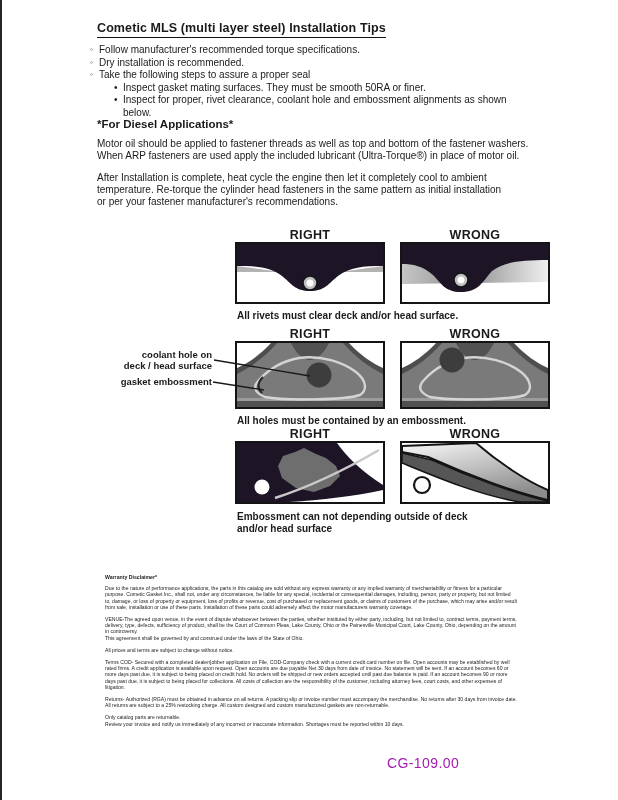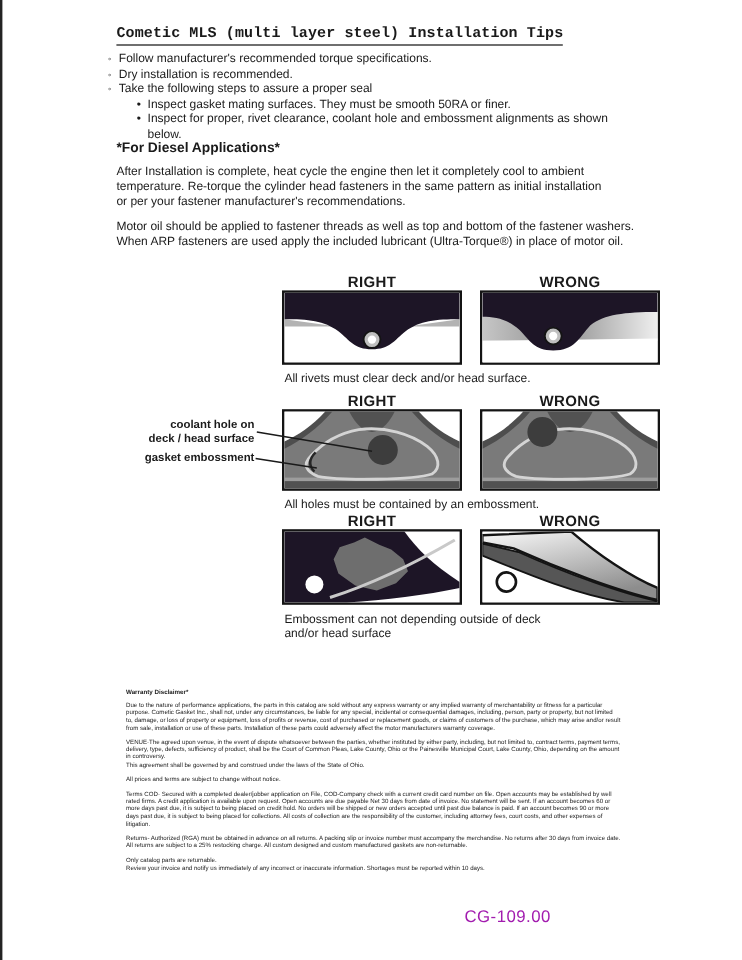--- a/index.html
+++ b/index.html
@@ -6,21 +6,21 @@
   .page{
     position:relative;width:618px;height:800px;background:#ffffff;overflow:hidden;
     font-family:"Liberation Sans","DejaVu Sans",sans-serif;color:#1a1a1a;
   }
   .edge-line{position:absolute;left:0;top:0;width:2px;height:100%;background:#242424;}
 
   
   .title{
     position:absolute;left:97px;top:21px;margin:0;
     font-size:12.5px;font-weight:bold;letter-spacing:.1px;
-    border-bottom:1.6px solid #111;padding-bottom:2px;font-family:Liberation Mono, monospace;
+    border-bottom:1.6px solid #111;padding-bottom:2px;
   }
   .tips{position:absolute;left:90px;top:44px;width:440px;font-size:10px;line-height:12.6px;}
   .tips .row{display:flex;}
   .tips .marker{width:9px;flex:0 0 9px;font-size:8px;line-height:12.6px;text-align:left;}
   .tips .sub{margin-left:24px;}
   .tips .sub .marker{font-size:10px;}
 
   
   .diesel{position:absolute;left:97px;top:118px;width:436px;}
   .diesel h2{margin:0 0 8px 0;font-size:11.5px;font-weight:bold;}
@@ -34,21 +34,21 @@
   .fig .lbl{position:absolute;top:0;width:150px;text-align:center;font-size:12.5px;font-weight:bold;letter-spacing:.3px;}
   .fig .lbl.right{left:235px;}
   .fig .lbl.wrong{left:400px;}
   .dbox{position:absolute;top:14px;width:150px;border:2px solid #141414;box-sizing:border-box;background:#fff;}
   .dbox.b1{left:235px;}
   .dbox.b2{left:400px;}
   .fig-1 .dbox{height:62px;}
   .fig-2 .dbox{height:68px;}
   .fig-3 .dbox{height:63px;}
   .dbox svg{display:block;width:100%;height:100%;}
-  .caption{position:absolute;left:237px;font-size:10px;font-weight:normal;white-space:pre-line;line-height:11.8px;}
+  .caption{position:absolute;left:237px;font-size:10px;font-weight:bold;white-space:pre-line;line-height:11.8px;}
   .fig-1 .caption{top:82px;}
   .fig-2 .caption{top:88px;}
   .fig-3 .caption{top:84px;}
   .ann{position:absolute;left:98px;width:114px;text-align:right;font-size:9.5px;font-weight:bold;line-height:11px;white-space:pre-line;}
   .ann.a1{top:22px;}
   .ann.a2{top:49px;}
   .leader-overlay{position:absolute;left:0;top:0;pointer-events:none;}
 
   
   .legal{position:absolute;left:105px;top:574px;width:412px;font-size:5.1px;line-height:6.2px;color:#222;}
@@ -83,25 +83,25 @@
       <span>Inspect gasket mating surfaces.  They must be smooth 50RA or finer.</span>
     </div>
     <div class="row sub">
       <span class="marker">•</span>
       <span>Inspect for proper, rivet clearance, coolant hole and embossment alignments as shown below.</span>
     </div>
   </div>
 
   <div class="diesel">
     <h2>*For Diesel Applications*</h2>
+    <p>Motor oil should be applied to fastener threads as well as top and bottom of the fastener washers.
+When ARP fasteners are used apply the included lubricant (Ultra-Torque®) in place of motor oil.</p>
     <p>After Installation is complete, heat cycle the engine then let it completely cool to ambient
 temperature. Re-torque the cylinder head fasteners in the same pattern as initial installation
 or per your fastener manufacturer's recommendations.</p>
-    <p>Motor oil should be applied to fastener threads as well as top and bottom of the fastener washers.
-When ARP fasteners are used apply the included lubricant (Ultra-Torque®) in place of motor oil.</p>
   </div>
 
   <div class="fig fig-1">
     <div class="lbl right">RIGHT</div>
     <div class="lbl wrong">WRONG</div>
 
     <div class="dbox b1">
       <svg viewBox="0 0 146 58" preserveAspectRatio="none">
         <rect x="0" y="0" width="146" height="58" fill="#ffffff"></rect>
         <polygon points="0,22 44,28 0,28" fill="#b3b3b3"></polygon>

